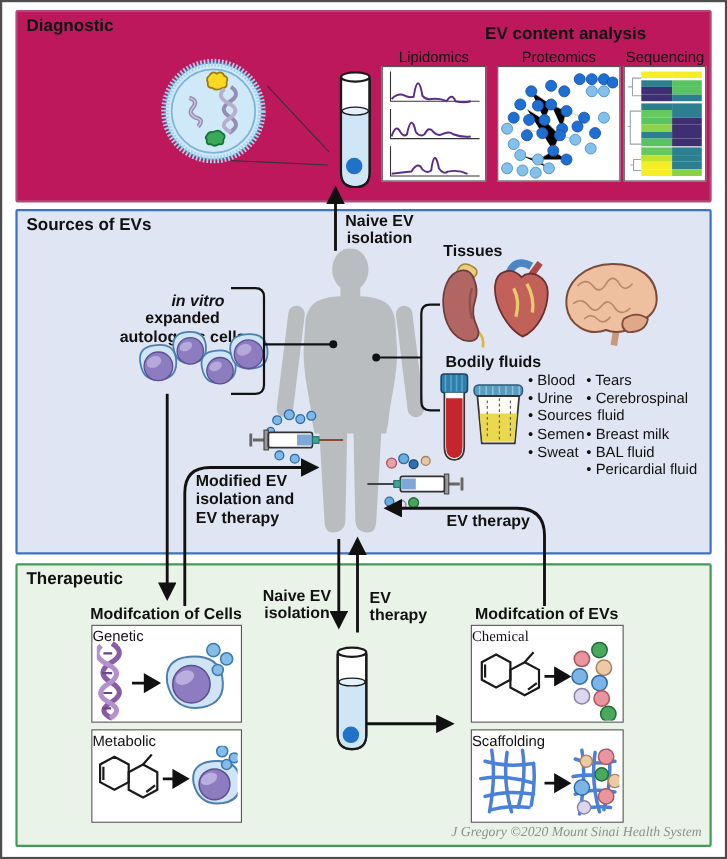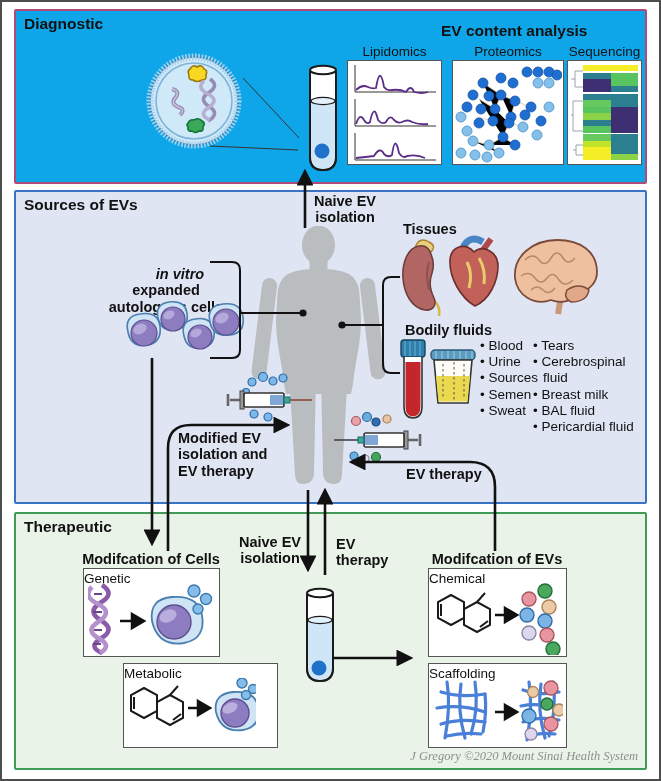--- a/index.html
+++ b/index.html
@@ -1,20 +1,20 @@
 <!DOCTYPE html>
 <html><head>
 <meta charset="utf-8">
 <style>
   html,body{margin:0;padding:0;}
   body{width:661px;height:781px;position:relative;background:#fff;
        font-family:"Liberation Sans",sans-serif;color:#111;overflow:hidden;}
   .frame{position:absolute;left:0;top:0;width:657px;height:777px;border:2px solid #4d4d4d;}
   .panel{position:absolute;left:14px;width:633px;box-sizing:border-box;border-radius:2px;}
-  .panel-diagnostic{top:9px;height:175px;background:#0ea5e9;border:2px solid #b04a78;}
+  .panel-diagnostic{top:9px;height:175px;background:#be185d;border:2px solid #b04a78;}
   .panel-sources{top:190px;height:314px;background:#e0e5f3;border:2px solid #3a72c4;}
   .panel-therapeutic{top:512px;height:258px;background:#e9f3e7;border:2px solid #3f9b55;}
   .abs{position:absolute;}
   .lbl{position:absolute;font-weight:bold;color:#111;line-height:1.13;}
   .t-title{font-size:15.5px;}
   .t-sub{font-size:14.5px;}
   .t-small{font-size:13.5px;font-weight:normal;}
   .center{text-align:center;}
   ul.plainlist{list-style:none;margin:0;padding:0;font-size:13.5px;line-height:16.2px;}
   ul.plainlist li{padding-left:10px;text-indent:-10px;}
@@ -375,21 +375,21 @@
       <ellipse cx="80" cy="35" rx="9" ry="6" fill="#b9aedd" transform="rotate(-25 80 35)"></ellipse>
       <g fill="#85bde8" stroke="#3a78ad" stroke-width="1.4">
         <circle cx="106" cy="10" r="6"></circle>
           <circle cx="118" cy="18" r="5.5"></circle>
           <circle cx="110" cy="28" r="5"></circle>
       </g>
     </g>
   </svg>
 </div>
 
-<div class="whitebox" style="left:83px;top:663px;width:155px;height:85px;z-index:4;margin-left:40px;">
+<div class="whitebox" style="left:83px;top:663px;width:137px;height:85px;z-index:4;">
   <div class="boxlabel">Metabolic</div>
   <svg class="abs" style="left:4px;top:14px;" width="128" height="68" viewBox="0 0 128 68">
     <g fill="none" stroke="#1a1a1a" stroke-width="2">
       <polygon points="16,10 29,17 29,33 16,40 3,33 3,17"></polygon>
       <polygon points="42,17 55,24 55,40 42,47 29,40 29,24"></polygon>
       <path d="M42,17 L50,8 M6,19 L6,31 M45,42 L53,36"></path>
     </g>
     <path d="M60,30 H74 M70,23 L82,30 L70,37 Z" fill="#111" stroke="#111" stroke-width="2.5"></path>
     <g>
       <path d="M88,34 q-3,-18 17,-20 q22,-2 25,15 q3,20 -15,23 q-22,3 -27,-18 Z" fill="#cfe4f4" stroke="#4a7fb0" stroke-width="1.8"></path>
@@ -417,21 +417,21 @@
   <path d="M4,10 L4,84 Q4,97 17,97 Q30,97 30,84 L30,10" fill="#ffffff" stroke="#1a1a1a" stroke-width="2"></path>
   <path d="M5,36 L5,84 Q5,96 17,96 Q29,96 29,84 L29,36 Q23,40 17,40 Q11,40 5,36 Z" fill="#cfe6f7"></path>
   <ellipse cx="17" cy="36" rx="12" ry="3.6" fill="#e3f1fa" stroke="#1a1a1a" stroke-width="1.2"></ellipse>
   <circle cx="16" cy="84" r="7.5" fill="#1f72c8"></circle>
   <path d="M4,10 L4,84 Q4,97 17,97 Q30,97 30,84 L30,10" fill="none" stroke="#1a1a1a" stroke-width="2"></path>
   <ellipse cx="17" cy="9" rx="13" ry="4.2" fill="#fff" stroke="#1a1a1a" stroke-width="2"></ellipse>
 </svg>
 
 <div class="lbl t-sub center" style="left:406px;top:551px;width:182px;z-index:4;">Modifcation of EVs</div>
 
-<div class="whitebox" style="left:428px;top:568px;width:139px;height:89px;z-index:4;">
+<div class="whitebox" style="left:428px;top:568px;width:139px;height:89px;z-index:4;font-family:Liberation Serif, serif;">
   <div class="boxlabel">Chemical</div>
   <svg class="abs" style="left:4px;top:14px;" width="130" height="72" viewBox="0 0 130 72">
     <g fill="none" stroke="#1a1a1a" stroke-width="2">
       <polygon points="18,12 31,19 31,35 18,42 5,35 5,19"></polygon>
       <polygon points="44,19 57,26 57,42 44,49 31,42 31,26"></polygon>
       <path d="M44,19 L52,10 M8,21 L8,33 M47,44 L55,38"></path>
     </g>
     <path d="M62,32 H76 M72,25 L84,32 L72,39 Z" fill="#111" stroke="#111" stroke-width="2.5"></path>
     <g stroke-width="1.4">
       <circle cx="112" cy="8" r="7" fill="#49a85c" stroke="#226e38"></circle>

